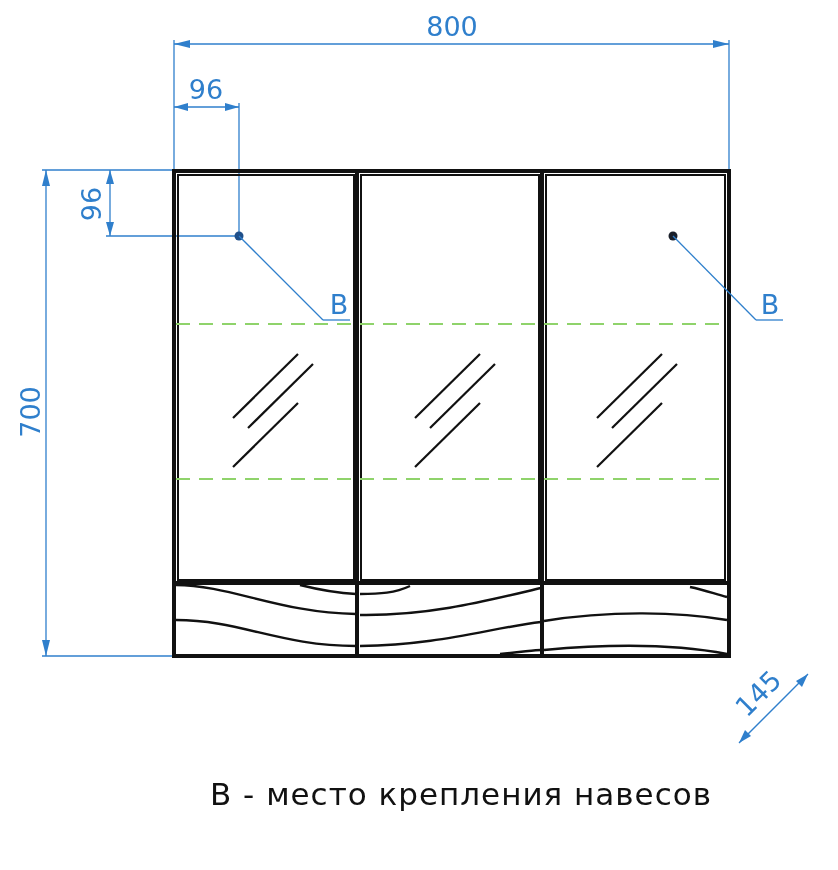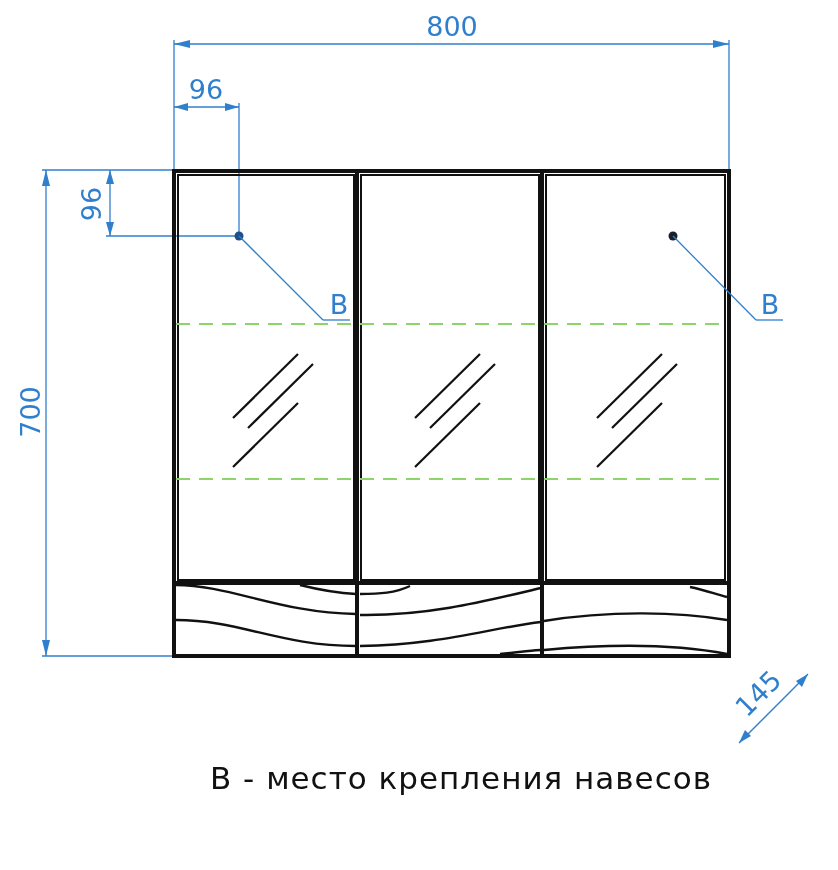--- a/index.html
+++ b/index.html
@@ -7,21 +7,21 @@
          font-family: "DejaVu Sans", sans-serif; }
   #drawing { position: absolute; left: 0; top: 0; width: 838px; height: 870px; }
   .dim { stroke: #2f7fcc; stroke-width: 1.3; fill: none; }
   .dimtxt { fill: #2f7fcc; font-family: "DejaVu Sans", sans-serif; font-size: 27px; }
   .frame { stroke: #111; stroke-width: 4; fill: none; }
   .thin { stroke: #111; stroke-width: 2; fill: none; }
   .hatch { stroke: #111; stroke-width: 2.2; }
   .guide { stroke: #8fd36b; stroke-width: 2; stroke-dasharray: 14 9; }
   .wave { stroke: #111; stroke-width: 2.4; fill: none; }
   .arrow { fill: #2f7fcc; }
-  #caption { position: absolute; left: 210px; top: 760px; font-size: 31px;
+  #caption { position: absolute; left: 210px; top: 776px; font-size: 31px;
              color: #111; font-family: "DejaVu Sans", sans-serif; letter-spacing: 1px; white-space: nowrap; }
 </style>
 </head>
 <body>
 
 <svg id="drawing" viewBox="0 0 838 870" xmlns="http://www.w3.org/2000/svg">
 
   <g>
     <line class="dim" x1="174" y1="44" x2="729" y2="44"></line>
     <polygon class="arrow" points="174,44 190,40 190,48"></polygon>

